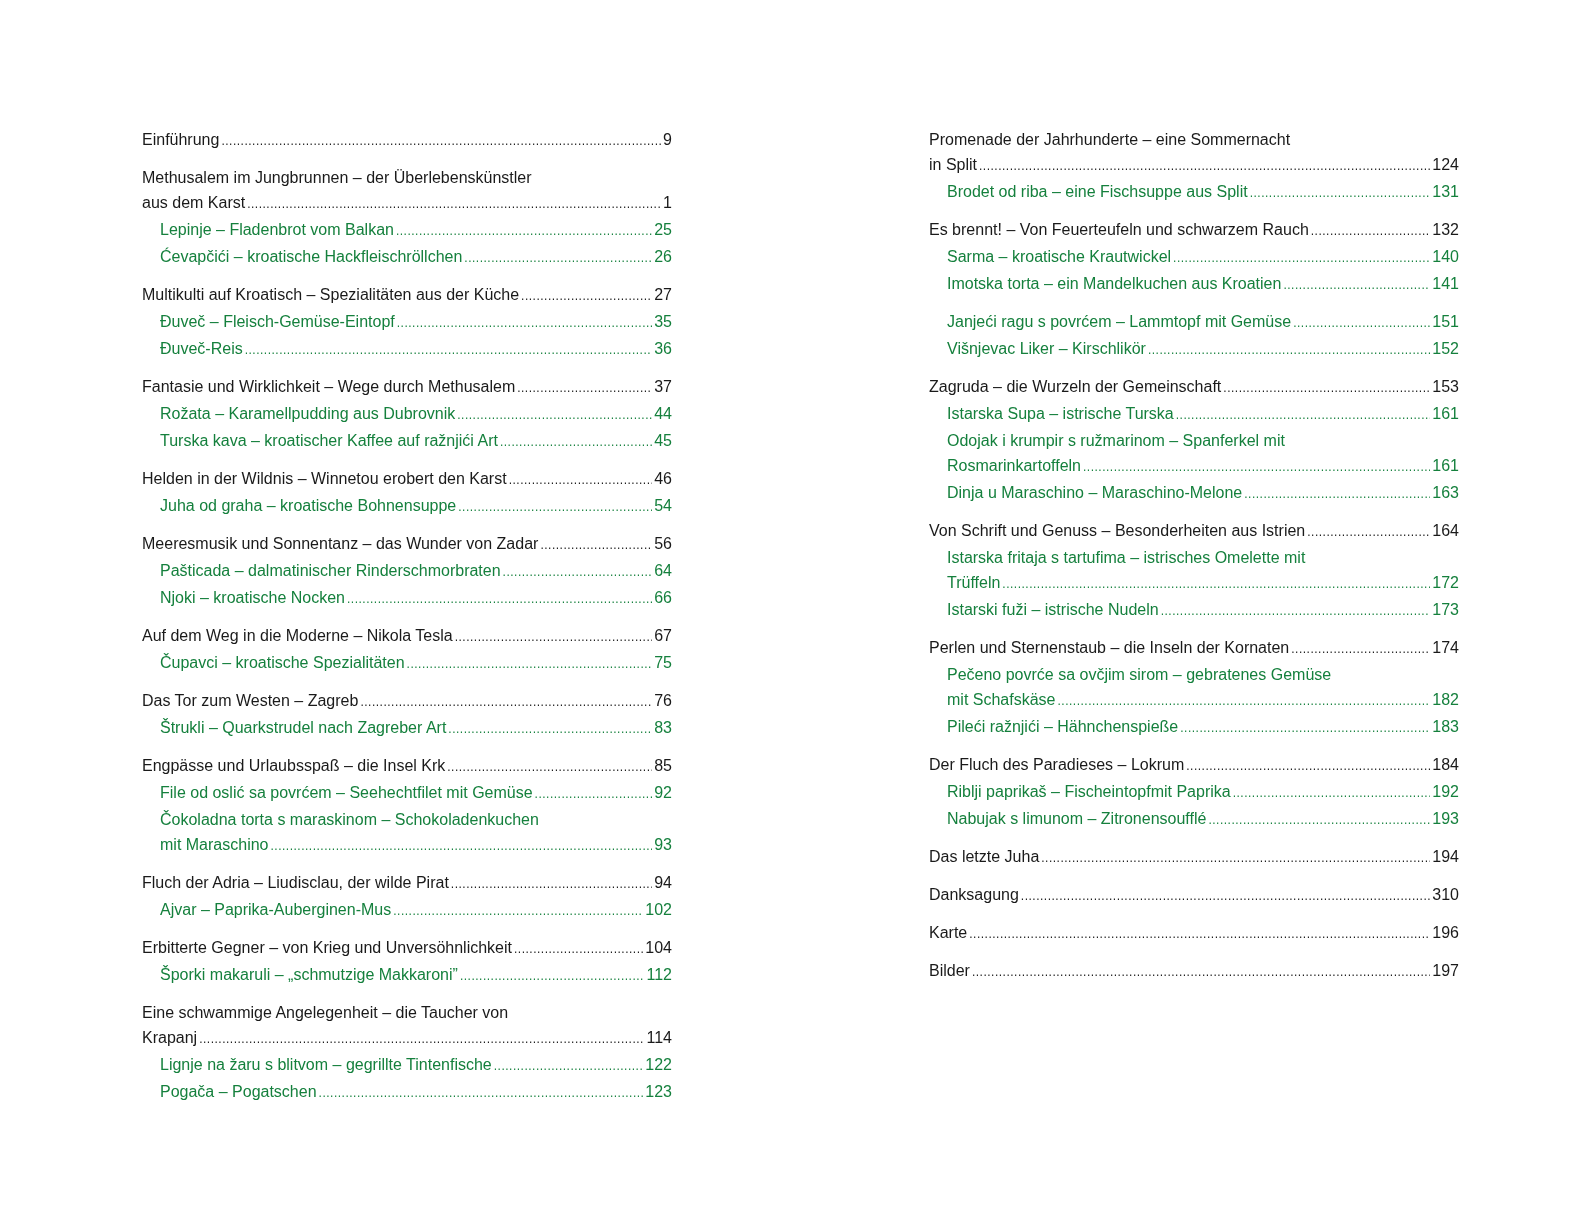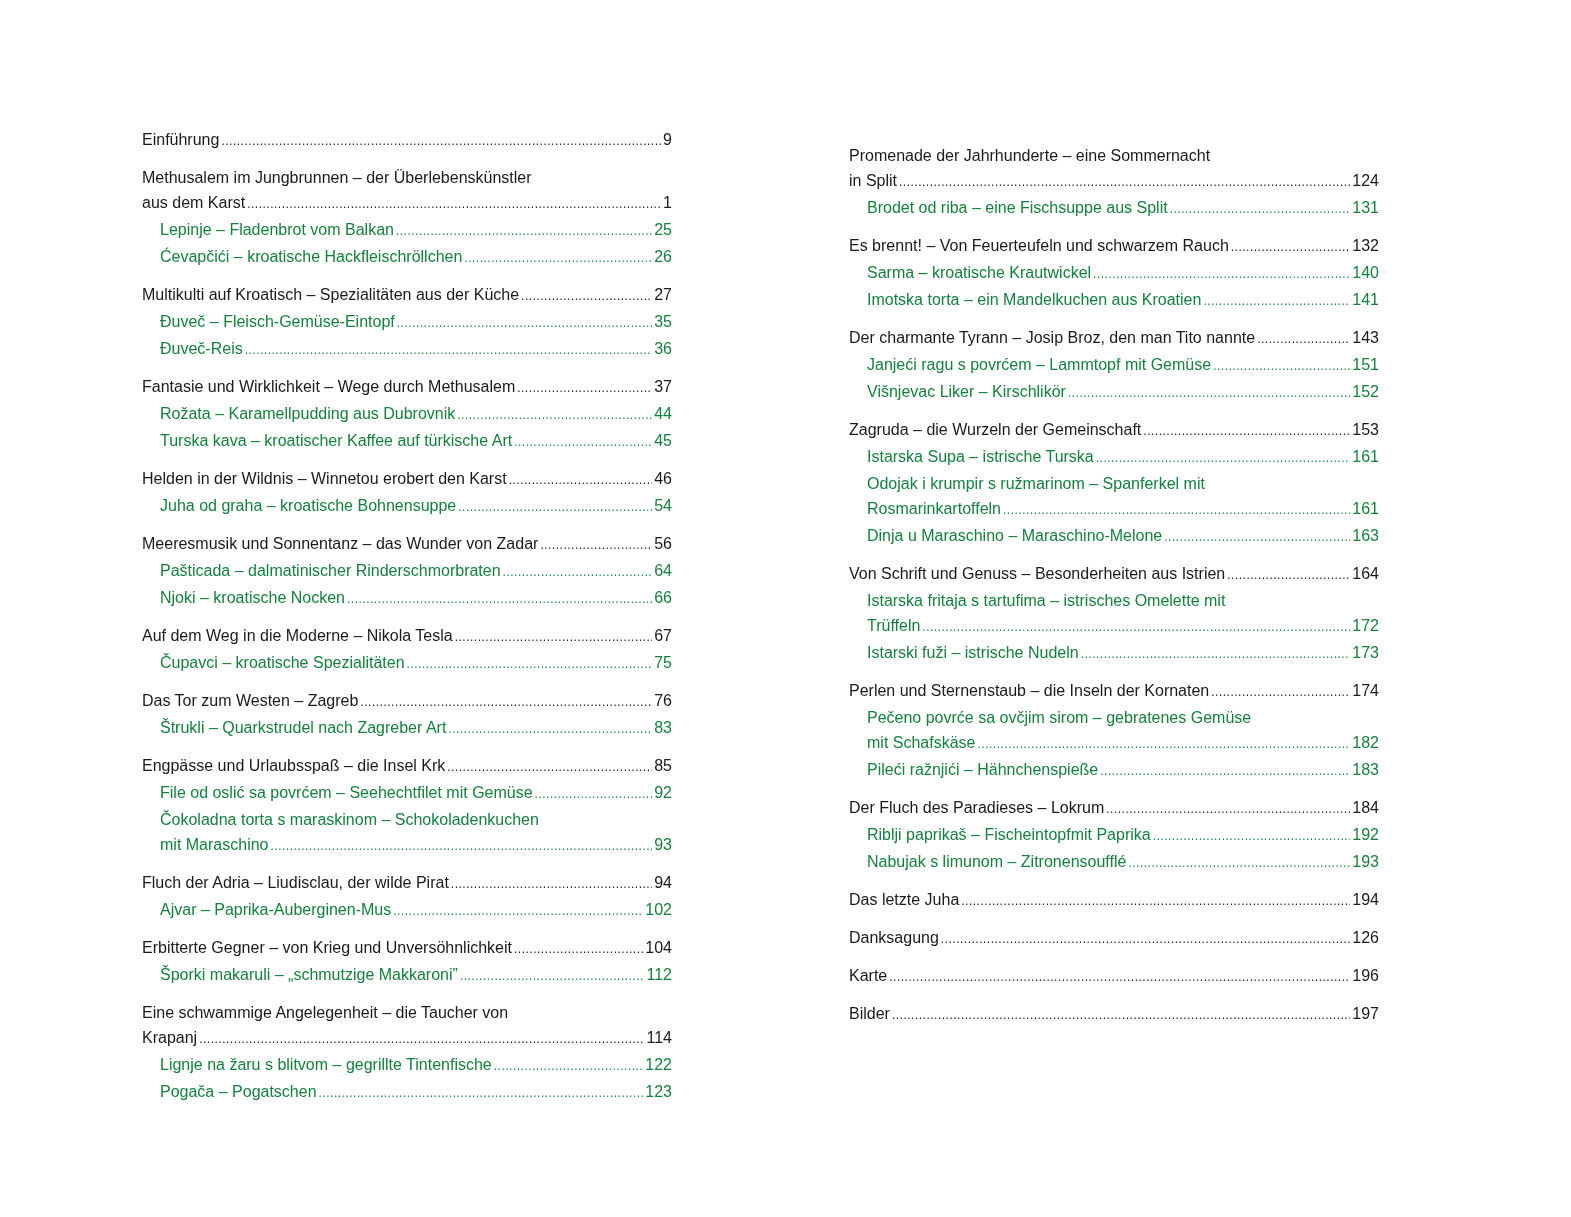--- a/index.html
+++ b/index.html
@@ -2,21 +2,21 @@
 <html><head>
 <meta charset="utf-8">
 <style>
   html, body { margin: 0; padding: 0; background: #ffffff; }
   body {
     width: 1571px; height: 1217px; position: relative; overflow: hidden;
     font-family: "Liberation Sans", "DejaVu Sans", sans-serif;
   }
   .column { position: absolute; top: 127px; width: 530px; }
   #col-left { left: 142px; }
-  #col-right { left: 849px; margin-top: 16px; }
+  #col-right { left: 929px; }
   .group { margin-bottom: 11px; }
   .entry { font-size: 16px; line-height: 25px; color: #1a1a1a; }
   .entry.sub { color: #15803d; padding-left: 18px; }
   .line { display: flex; align-items: baseline; white-space: nowrap; }
   .line .txt { flex: 0 0 auto; }
   .line .dots {
     flex: 1 1 auto; overflow: hidden; margin: 0 2px;
     letter-spacing: 0.5px; font-size: 12px;
   }
   .line .dots::before {
@@ -95,21 +95,21 @@
       </div>
       <div class="entry sub">
         <div class="line">
           <span class="txt">Rožata – Karamellpudding aus Dubrovnik</span>
           <span class="dots"></span>
           <span class="pg">44</span>
         </div>
       </div>
       <div class="entry sub">
         <div class="line">
-          <span class="txt">Turska kava – kroatischer Kaffee auf türkische Art</span>
+          <span class="txt">Turska kava – kroatischer Kaffee auf ražnjići Art</span>
           <span class="dots"></span>
           <span class="pg">45</span>
         </div>
       </div>
     </div>
     <div class="group">
       <div class="entry">
         <div class="line">
           <span class="txt">Helden in der Wildnis – Winnetou erobert den Karst</span>
           <span class="dots"></span>
@@ -295,27 +295,20 @@
       </div>
       <div class="entry sub">
         <div class="line">
           <span class="txt">Imotska torta – ein Mandelkuchen aus Kroatien</span>
           <span class="dots"></span>
           <span class="pg">141</span>
         </div>
       </div>
     </div>
     <div class="group">
-      <div class="entry">
-        <div class="line">
-          <span class="txt">Der charmante Tyrann – Josip Broz, den man Tito nannte</span>
-          <span class="dots"></span>
-          <span class="pg">143</span>
-        </div>
-      </div>
       <div class="entry sub">
         <div class="line">
           <span class="txt">Janjeći ragu s povrćem – Lammtopf mit Gemüse</span>
           <span class="dots"></span>
           <span class="pg">151</span>
         </div>
       </div>
       <div class="entry sub">
         <div class="line">
           <span class="txt">Višnjevac Liker – Kirschlikör</span>
@@ -433,21 +426,21 @@
           <span class="dots"></span>
           <span class="pg">194</span>
         </div>
       </div>
     </div>
     <div class="group">
       <div class="entry">
         <div class="line">
           <span class="txt">Danksagung</span>
           <span class="dots"></span>
-          <span class="pg">126</span>
+          <span class="pg">310</span>
         </div>
       </div>
     </div>
     <div class="group">
       <div class="entry">
         <div class="line">
           <span class="txt">Karte</span>
           <span class="dots"></span>
           <span class="pg">196</span>
         </div>

